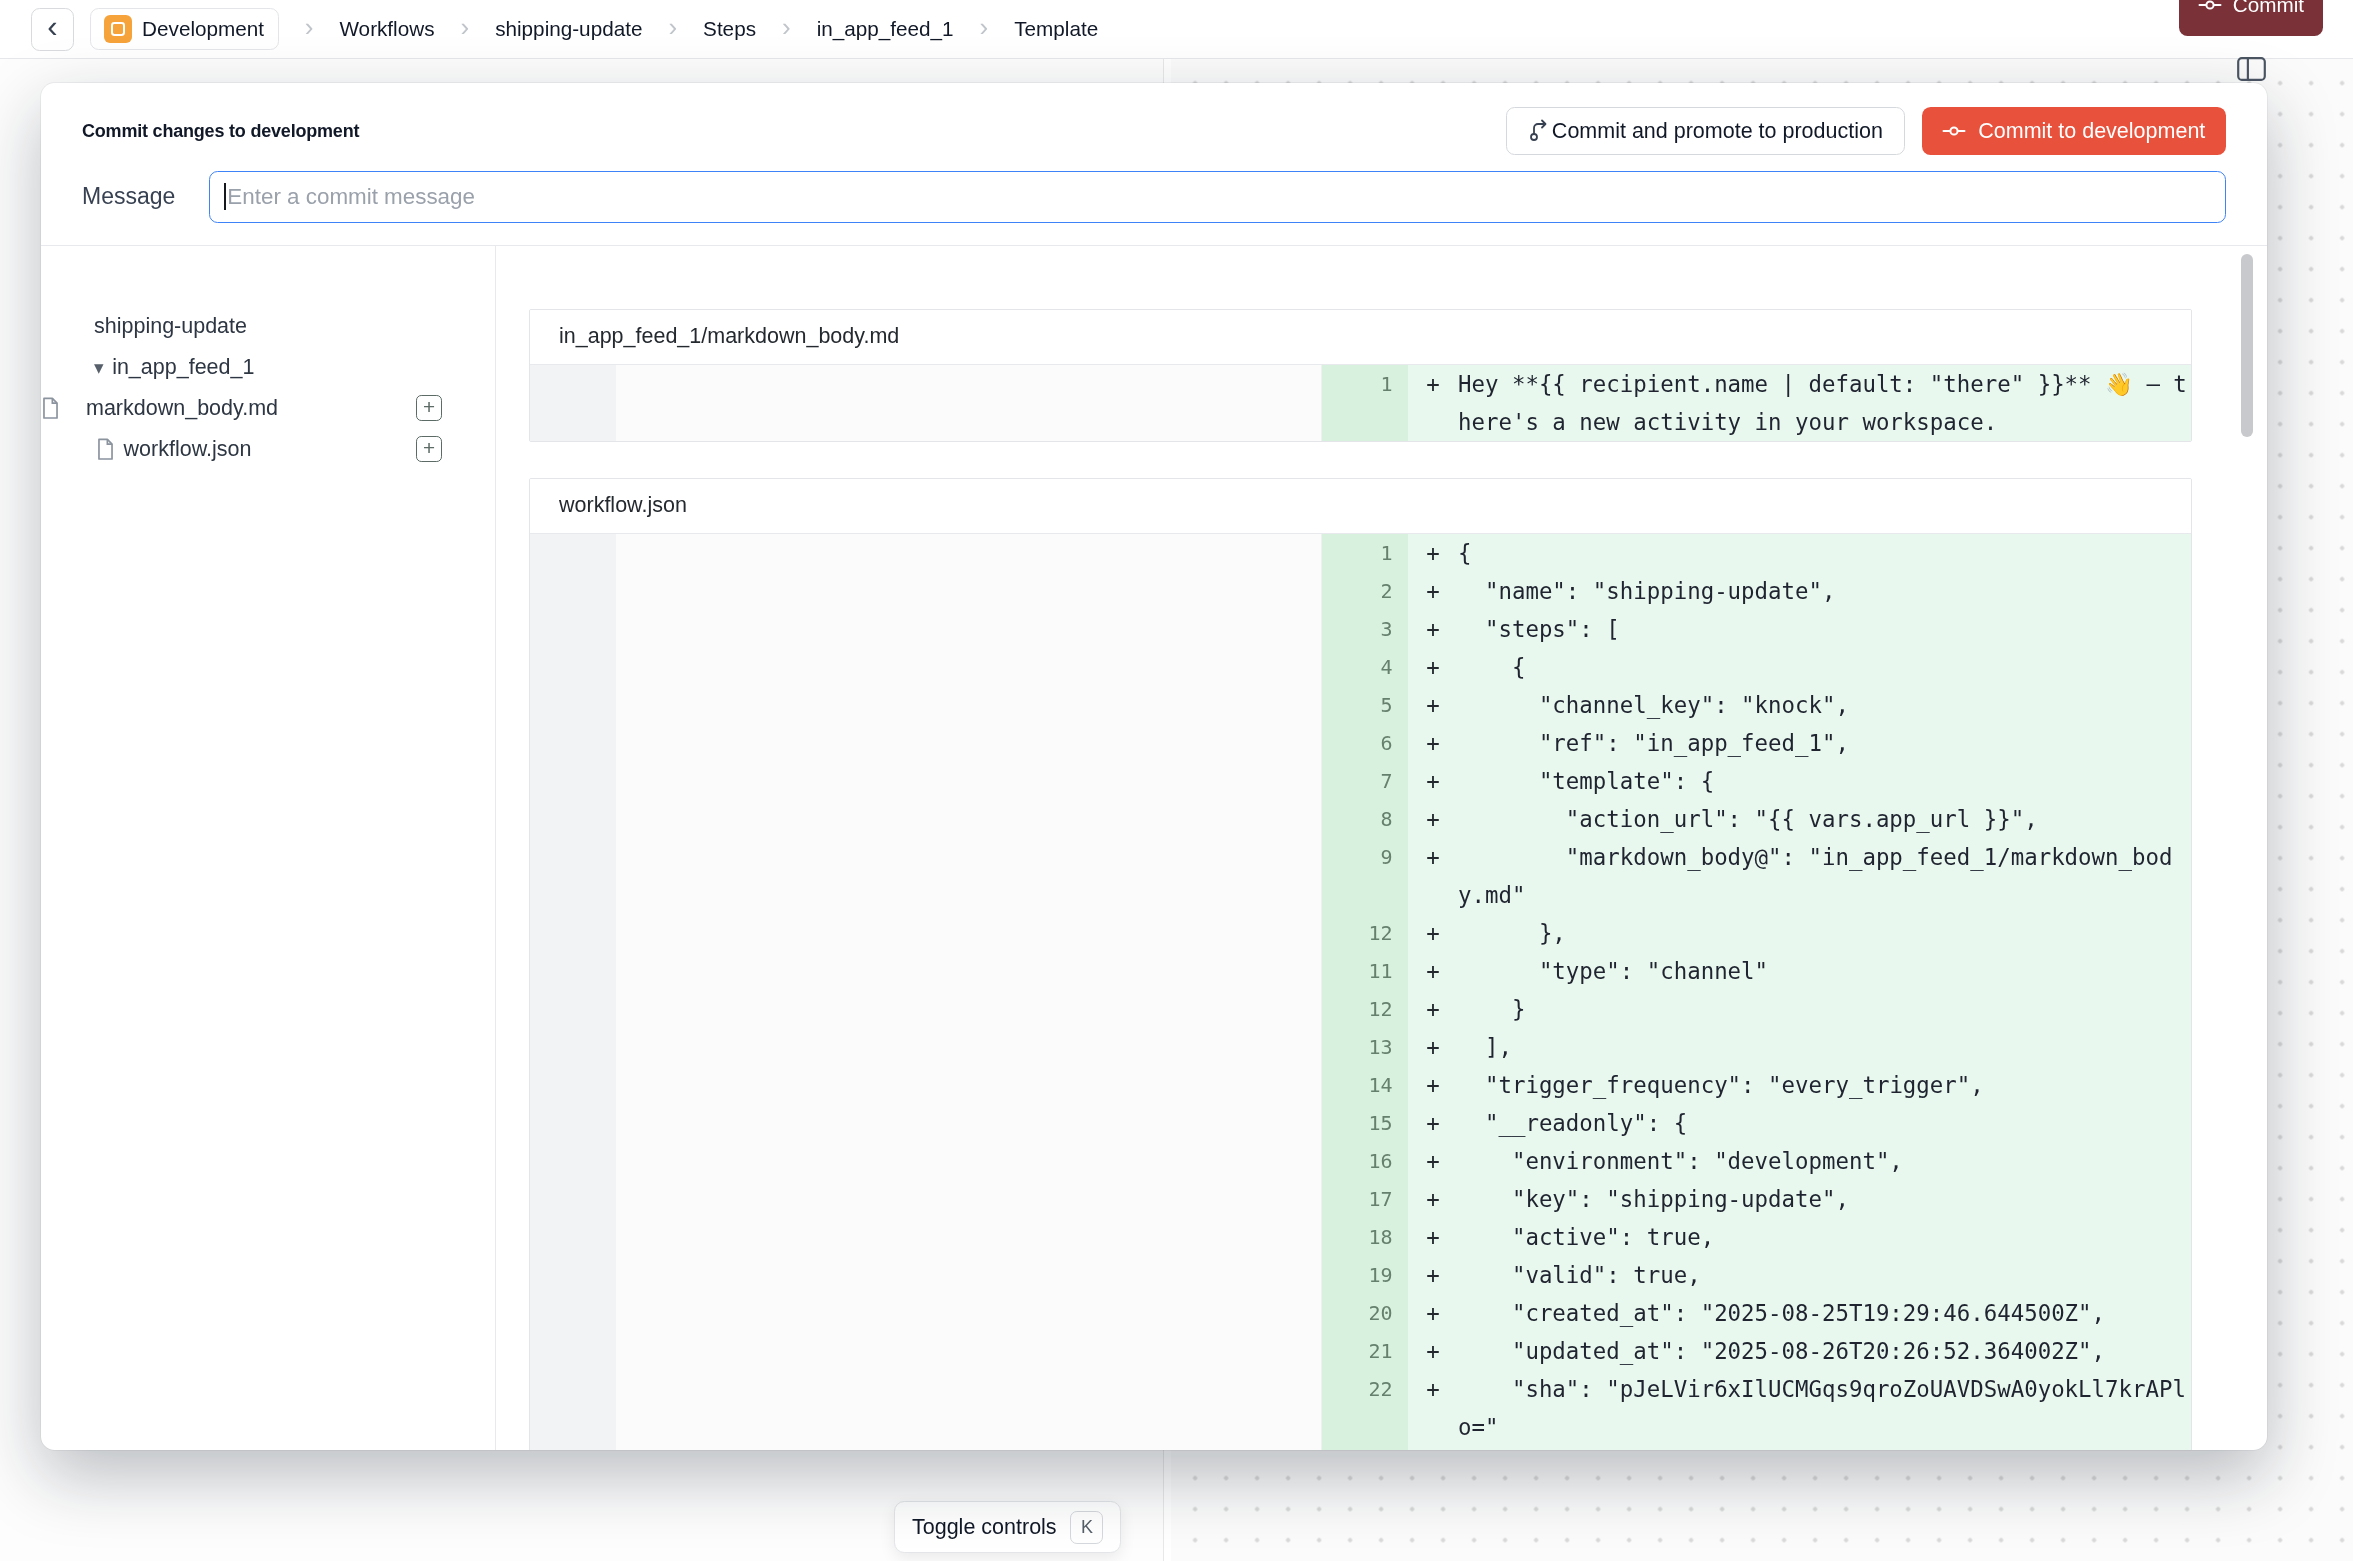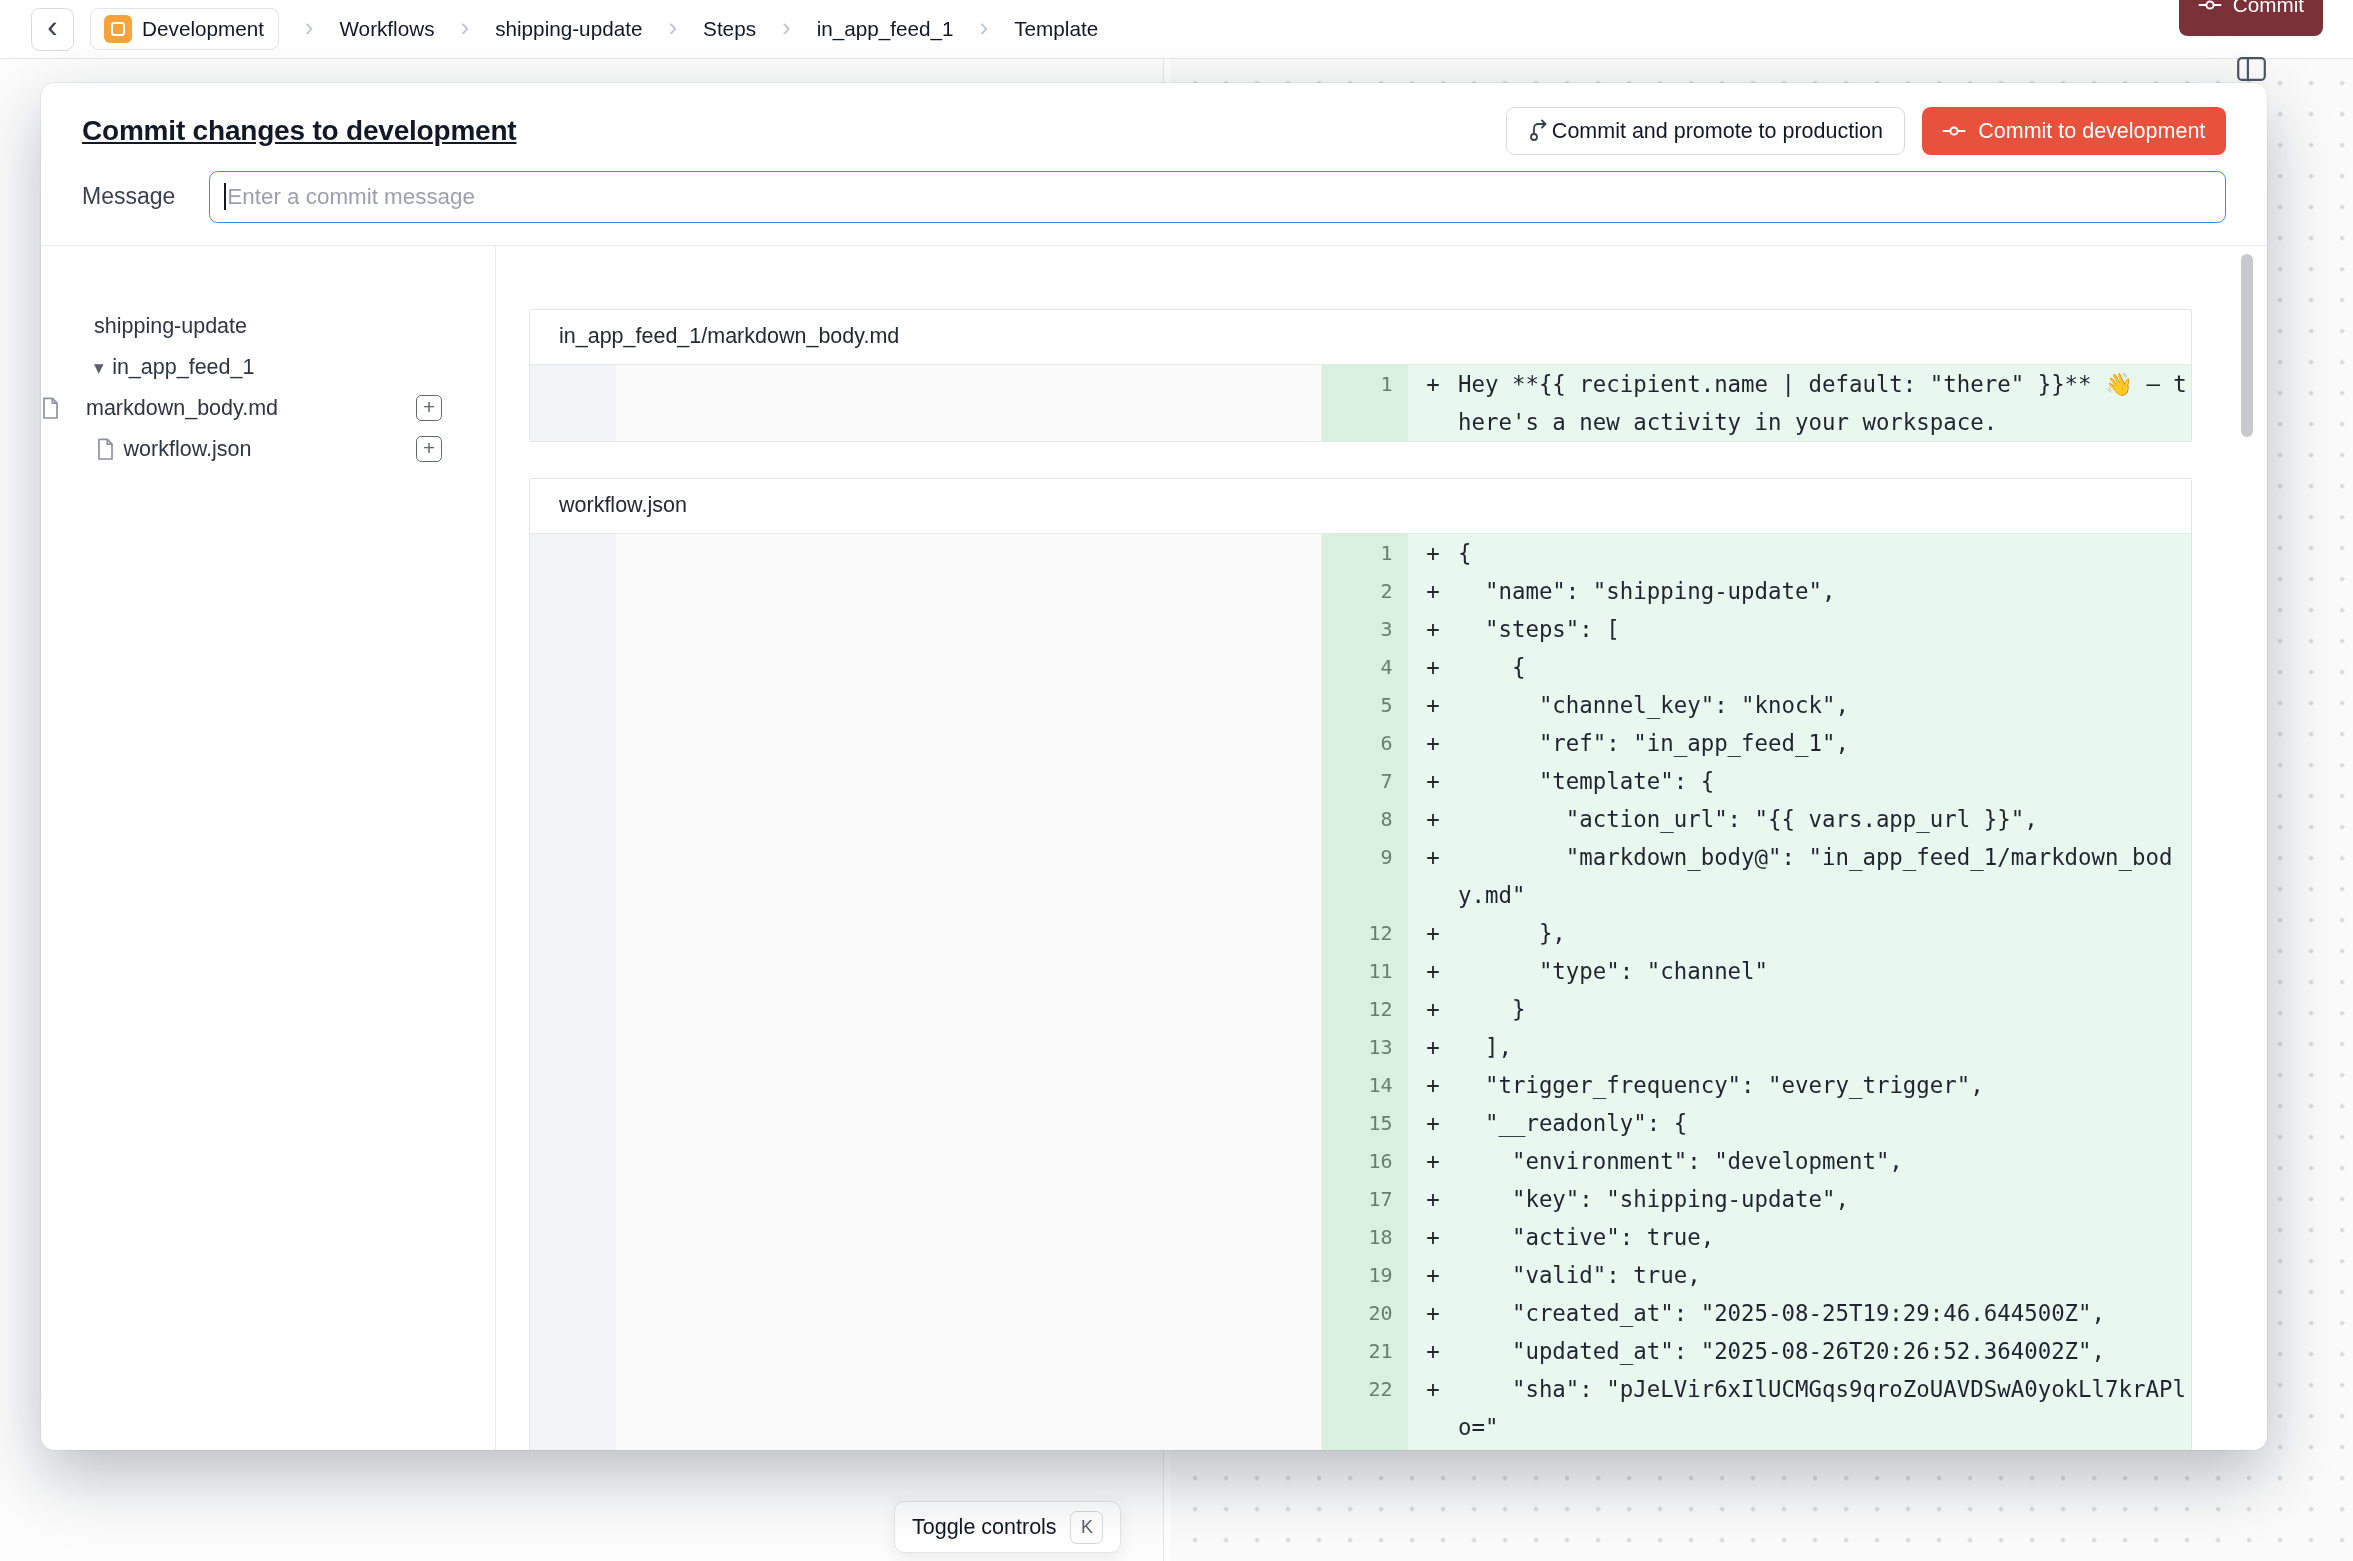--- a/index.html
+++ b/index.html
@@ -33,21 +33,21 @@
     color:#111827; display:inline-flex; align-items:center; gap:10.3px; cursor:pointer; font-family:inherit; }
   .btn-commit-top { height:62px; padding:0 19px; border:none; border-radius:8.6px; background:#7a3138; color:#fff; font-size:20.7px; font-weight:500;
     display:inline-flex; align-items:center; gap:10.3px; cursor:pointer; font-family:inherit; }
   .icon-btn { width:41px; height:41px; border:none; background:transparent; display:flex; align-items:center; justify-content:center; cursor:pointer; }
 
   
   .modal { position:absolute; left:41px; top:83px; width:2226px; height:1367px; background:#fff; border-radius:13.8px;
     box-shadow:0 26px 69px rgba(16,24,40,.28), 0 0 0 0.9px rgba(16,24,40,.05); z-index:10; display:flex; flex-direction:column; overflow:hidden; }
   .modal-top { padding:24px 41px 0 41px; border-bottom:0.9px solid #e7e9ec; }
   .modal-header-row { display:flex; align-items:center; justify-content:space-between; }
-  .modal-title { font-size:28px; font-weight:700; color:#111827; letter-spacing:-0.2px;text-decoration:underline; }
+  .modal-title { font-size:18px; font-weight:700; color:#111827; letter-spacing:-0.2px; }
   .modal-actions { display:flex; align-items:center; gap:17px; }
   .btn-promote { height:48px; padding:0 20.7px; border:0.9px solid #d5d8dc; border-radius:8.6px; background:#fff; font-size:21.5px; color:#111827;
     display:inline-flex; align-items:center; cursor:pointer; font-family:inherit; }
   .btn-commit-dev { height:48px; padding:0 20.7px; border:none; border-radius:8.6px; background:#e8513c; color:#fff; font-size:21.5px; font-weight:500;
     display:inline-flex; align-items:center; gap:12px; cursor:pointer; font-family:inherit; }
   .message-row { display:flex; align-items:center; gap:34px; padding:15.5px 0 22.4px; }
   .message-label { font-size:23px; color:#374151; flex-shrink:0; }
   .input-wrap { position:relative; flex:1; }
   .commit-input { width:100%; height:52px; border:1.7px solid #3f83f8; border-radius:8.6px; font-size:22.4px; padding:0 17px; color:#111827;
     outline:none; background:#fff; font-family:inherit; }

